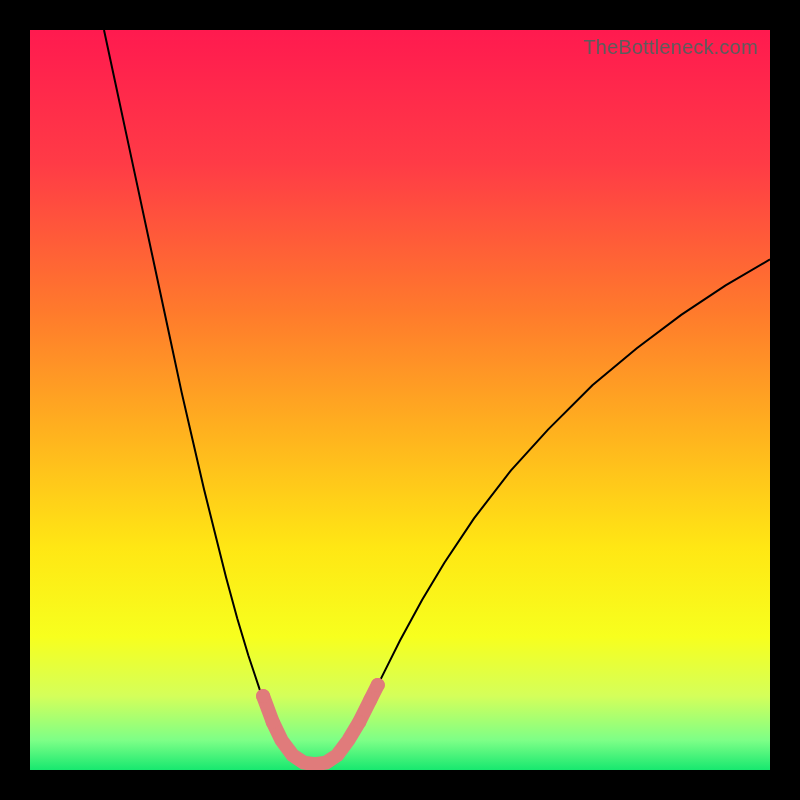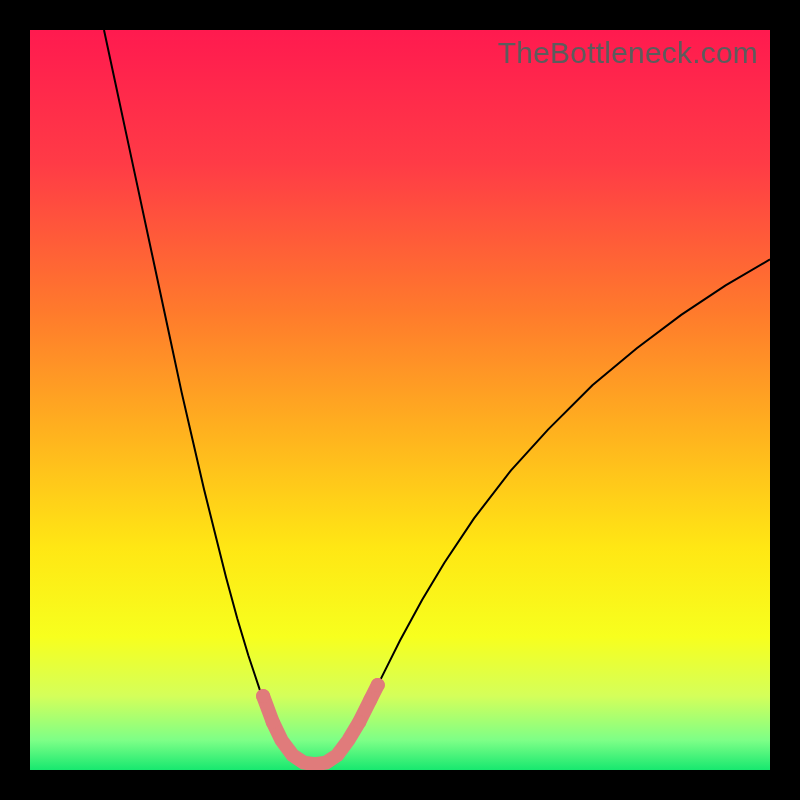--- a/index.html
+++ b/index.html
@@ -29,21 +29,21 @@
     left: 0;
     top: 0;
     width: 100%;
     height: 100%;
   }
   .watermark {
     position: absolute;
     top: 6px;
     right: 12px;
     font-family: Arial, Helvetica, sans-serif;
-    font-size: 30px;
+    font-size: 20px;
     color: #5c5c5c;
     font-weight: 500;
     letter-spacing: 0.2px;
     user-select: none;
   }
   svg.curve {
     position: absolute;
     left: 0;
     top: 0;
     width: 100%;

